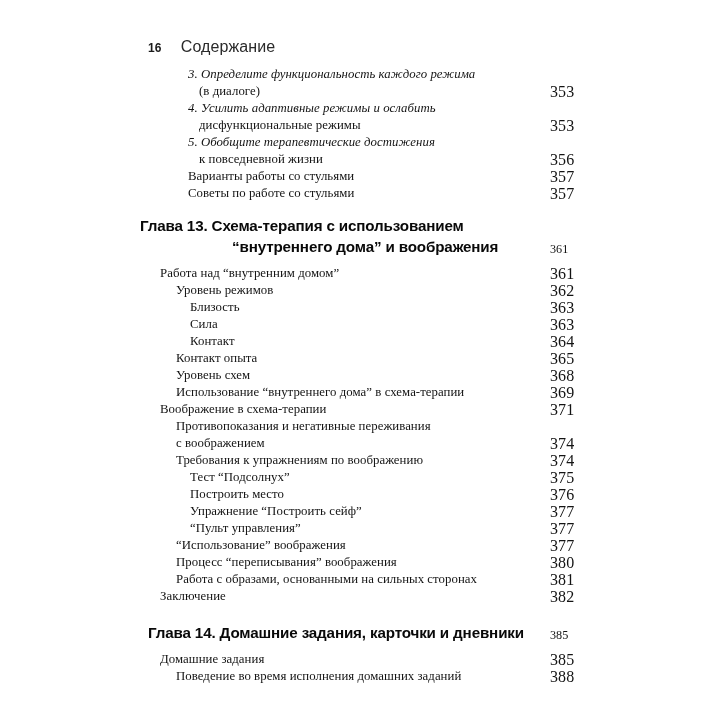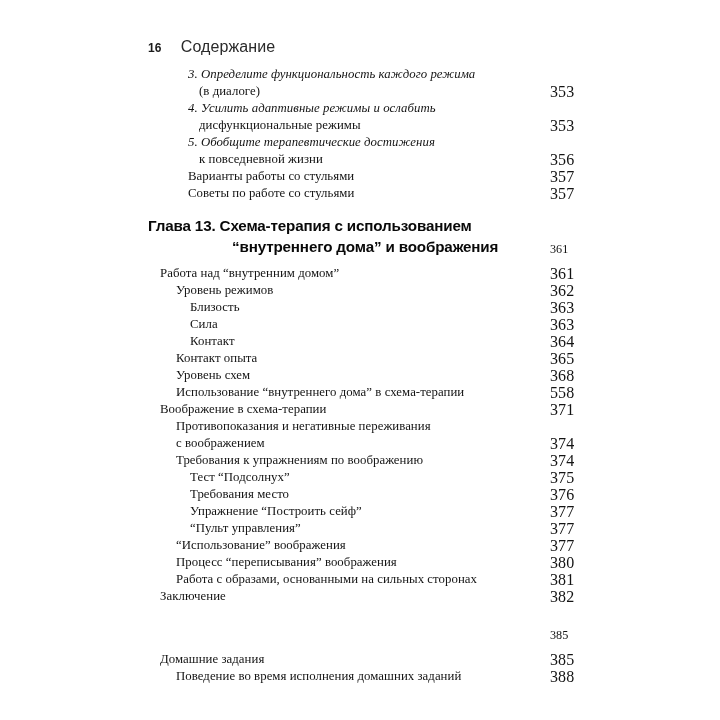--- a/index.html
+++ b/index.html
@@ -105,21 +105,21 @@
     position: absolute;
     top: 3px;
     left: 550px;
     font-family: "Liberation Serif", "DejaVu Serif", serif;
     font-weight: 400;
     font-size: 12.2px;
     color: #131313;
   }
   .chap-line-1 { height: 21px; line-height: 21px; }
   .chap-line-2 { height: 21px; line-height: 21px; }
-  .chap-line-1 .label { left: 148px; text-align: right; }
+  .chap-line-1 .label { left: 140px; text-align: right; }
   .chap-line-2 .label { left: 232px; }
   .chap-single { height: 21px; line-height: 21px; }
   .chap-single .label { left: 148px; }
 
   .gap-sm { height: 8px; }
   .gap-md { height: 13px; }
   .gap-lg { height: 17px; }
 </style>
 </head>
 <body>
@@ -201,21 +201,21 @@
         <div class="row lvl-2">
           <span class="label">Контакт опыта</span>
           <span class="folio">365</span>
         </div>
         <div class="row lvl-2">
           <span class="label">Уровень схем</span>
           <span class="folio">368</span>
         </div>
         <div class="row lvl-2">
           <span class="label">Использование “внутреннего дома” в схема-терапии</span>
-          <span class="folio">558</span>
+          <span class="folio">369</span>
         </div>
         <div class="row lvl-1">
           <span class="label">Воображение в схема-терапии</span>
           <span class="folio">371</span>
         </div>
         <div class="row lvl-2">
           <span class="label">Противопоказания и негативные переживания</span>
         </div>
         <div class="row lvl-2">
           <span class="label">с воображением</span>
@@ -223,21 +223,21 @@
         </div>
         <div class="row lvl-2">
           <span class="label">Требования к упражнениям по воображению</span>
           <span class="folio">374</span>
         </div>
         <div class="row lvl-3">
           <span class="label">Тест “Подсолнух”</span>
           <span class="folio">375</span>
         </div>
         <div class="row lvl-3">
-          <span class="label">Требования место</span>
+          <span class="label">Построить место</span>
           <span class="folio">376</span>
         </div>
         <div class="row lvl-3">
           <span class="label">Упражнение “Построить сейф”</span>
           <span class="folio">377</span>
         </div>
         <div class="row lvl-3">
           <span class="label">“Пульт управления”</span>
           <span class="folio">377</span>
         </div>
@@ -255,20 +255,21 @@
         </div>
         <div class="row lvl-1">
           <span class="label">Заключение</span>
           <span class="folio">382</span>
         </div>
       </div>
 
     <div class="gap-lg"></div>
 
     <div class="chapter chap-single">
+      <span class="label">Глава 14. Домашние задания, карточки и дневники</span>
       <span class="folio">385</span>
     </div>
 
     <div class="gap-sm"></div>
 
     <div id="group3">
         <div class="row lvl-1">
           <span class="label">Домашние задания</span>
           <span class="folio">385</span>
         </div>

